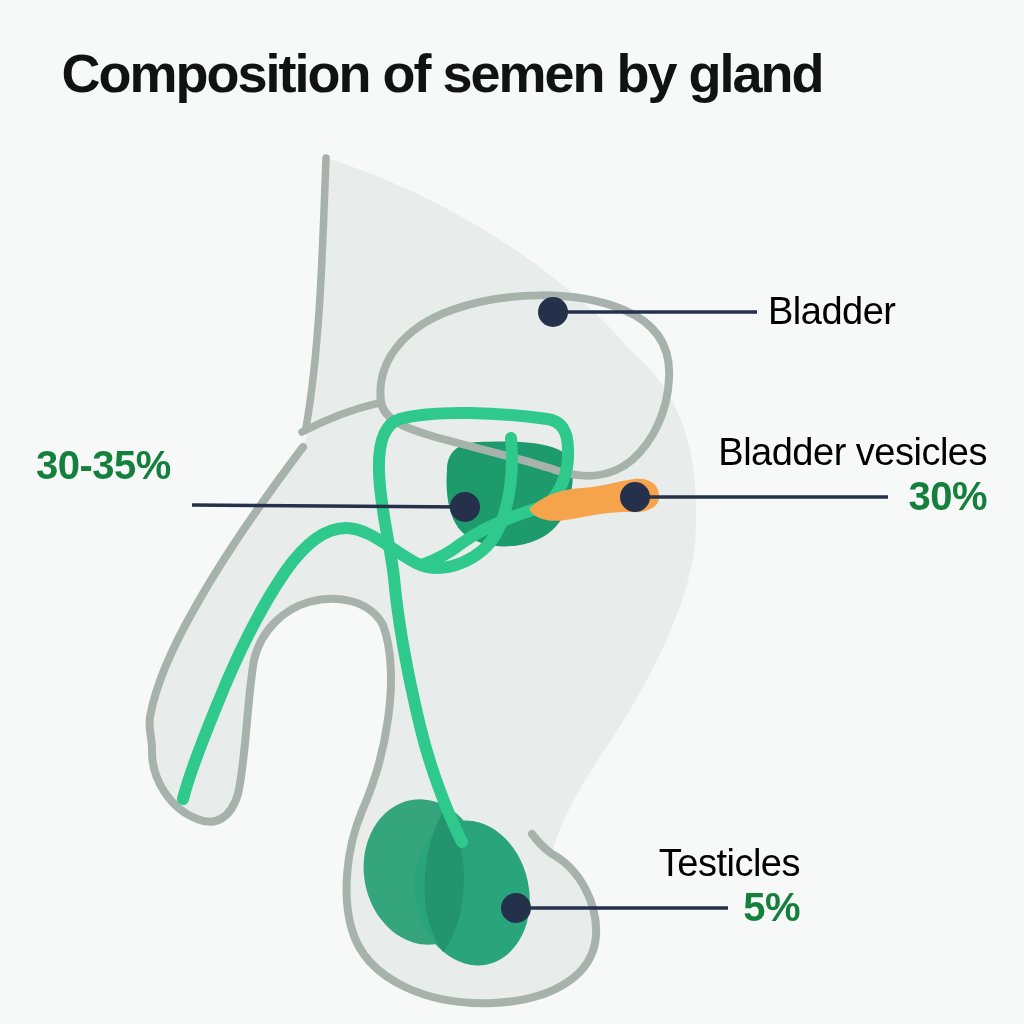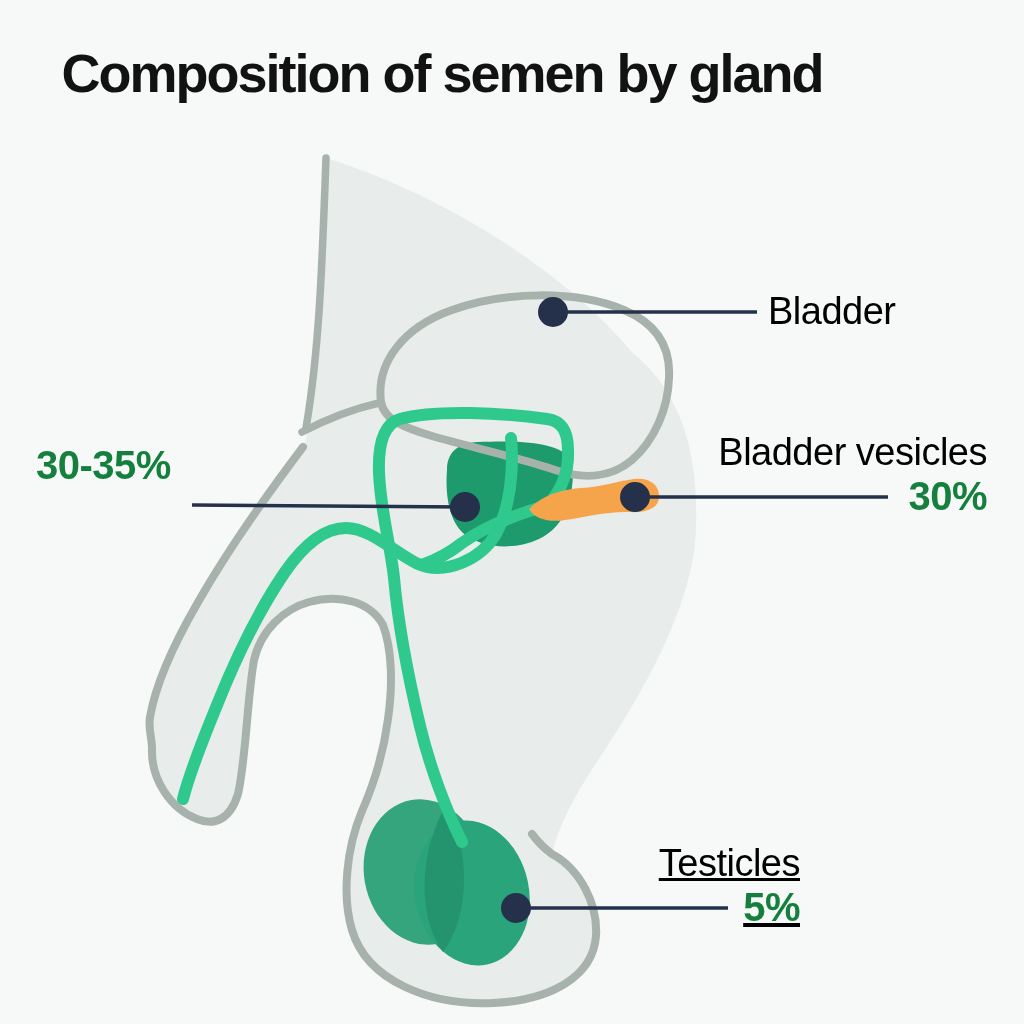--- a/index.html
+++ b/index.html
@@ -7,21 +7,21 @@
         font-family:"Liberation Sans", sans-serif;}
   #page-title{position:absolute;left:0;top:42px;width:884px;text-align:center;margin:0;
         font-size:54px;font-weight:800;letter-spacing:-2px;color:#121212;}
   svg{position:absolute;left:0;top:0;}
   .label{position:absolute;white-space:nowrap;}
   .gland-name{font-size:38px;letter-spacing:-0.5px;color:#000000;line-height:43px;}
   .gland-pct{font-size:40px;font-weight:bold;letter-spacing:-0.5px;color:#15803d;line-height:44px;}
   .bladder-label{left:768px;top:290px;}
   .prostate-label{left:36px;top:443px;}
   .seminal-label{right:37px;top:431px;text-align:right;}
-  .testicles-label{right:224px;top:842px;text-align:right;text-decoration:underline;}
+  .testicles-label{right:224px;top:842px;text-align:right;}
 </style>
 </head>
 <body>
 
 <div id="page">
 
   <h1 id="page-title">Composition of semen by gland</h1>
 
   <svg width="1024" height="1024" viewBox="0 0 1024 1024">
 

